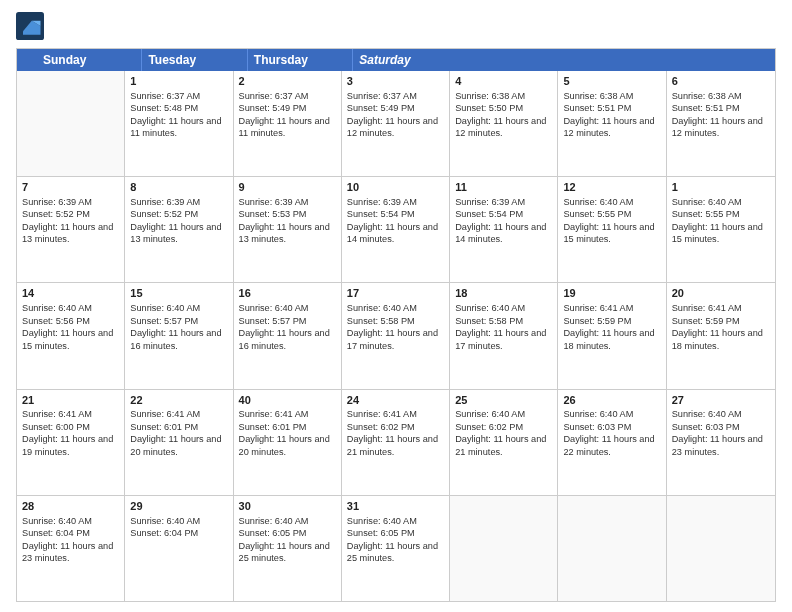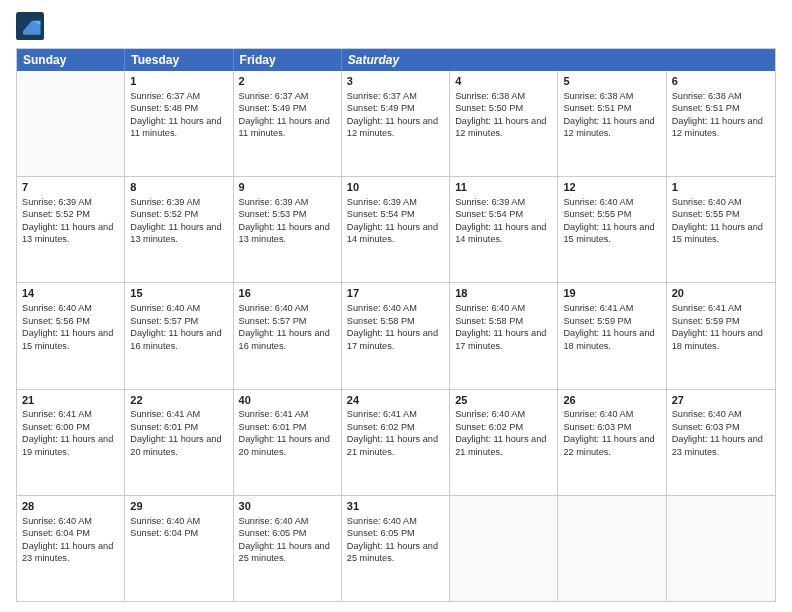--- a/index.html
+++ b/index.html
@@ -55,20 +55,21 @@
     .calendar {
       flex: 1;
       display: flex;
       flex-direction: column;
       border: 1px solid #ccc;
     }
     .cal-header-row {
       display: grid;
       grid-template-columns: repeat(7, 1fr);
       background: #3a6bbf;
+      padding-left: 20px;
     }
     .cal-header-cell {
       color: #fff;
       font-size: 12px;
       font-weight: bold;
       padding: 4px 6px;
       text-align: left;
       border-right: 1px solid #5a8be0;
     }
     .cal-header-cell:last-child { border-right: none; font-style: italic; }
@@ -122,21 +123,21 @@
     <div class="title-block">
       <div class="title-main"></div>
       <div class="title-sub"></div>
     </div>
   </div>
 
   <div class="calendar">
     <div class="cal-header-row">
     <div class="cal-header-cell">Sunday</div>
         <div class="cal-header-cell">Tuesday</div>
-        <div class="cal-header-cell">Friday</div>
+        <div class="cal-header-cell">Thursday</div>
         <div class="cal-header-cell">Saturday</div>
       </div>
     <div class="cal-body">
     <div class="cal-week">
           <div class="cal-cell empty"></div>
           <div class="cal-cell">
             <span class="day-num">1</span>
             <div>Sunrise: 6:37 AM</div>
             <div>Sunset: 5:48 PM</div>
             <div>Daylight: 11 hours and 11 minutes.</div>

